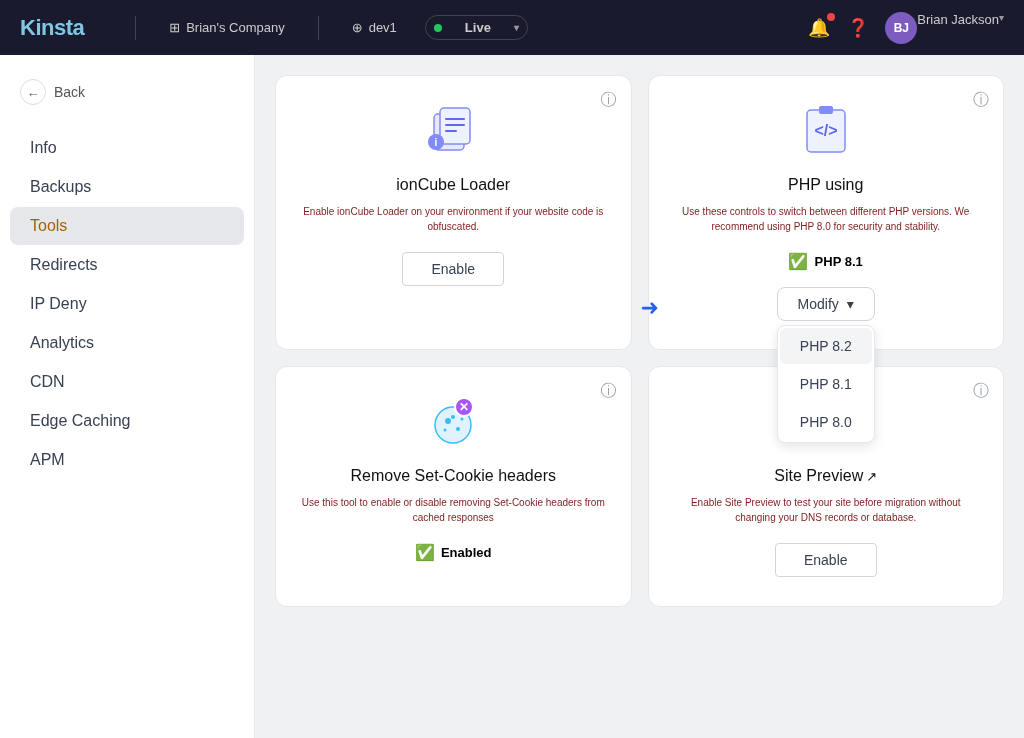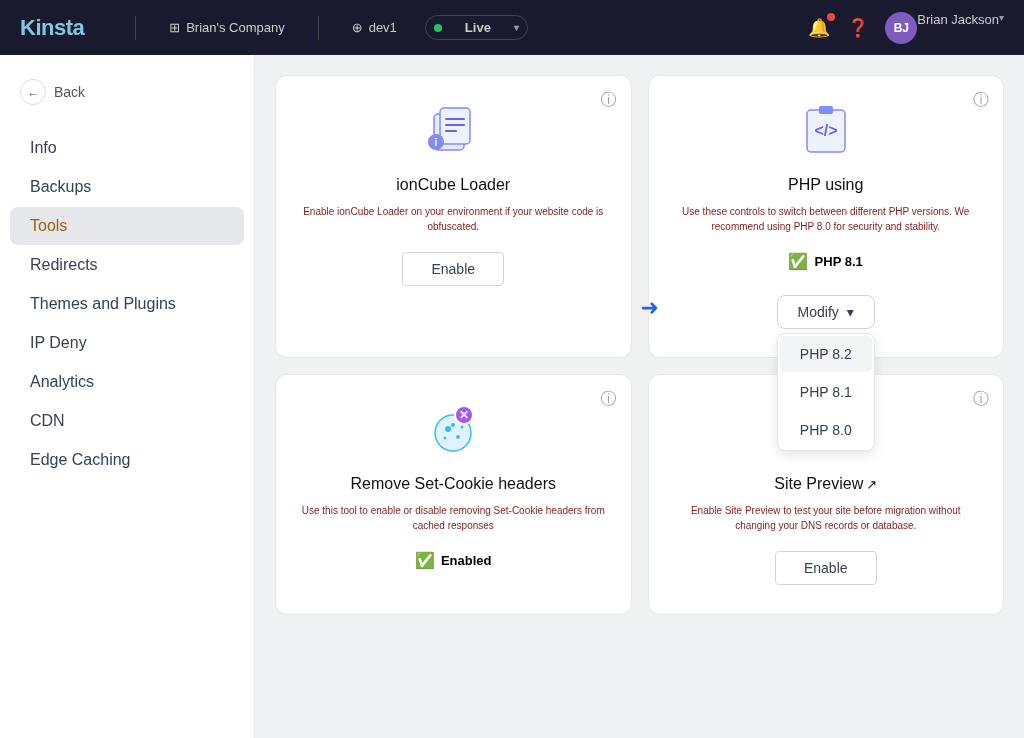--- a/index.html
+++ b/index.html
@@ -101,21 +101,20 @@
     }
 
     
     .php-card { position: relative; }
     .modify-btn-wrap { position: relative; }
     .modify-btn {
       display: flex; align-items: center; gap: 8px;
       padding: 8px 20px; border: 1px solid #d1d5db; border-radius: 8px;
       background: #fff; font-size: 14px; font-weight: 500; color: #374151;
       cursor: pointer;
-      margin-top: 8px;
     }
     .dropdown-menu {
       position: absolute; top: calc(100% + 4px); left: 0; right: 0;
       background: #fff; border: 1px solid #e5e7eb; border-radius: 8px;
       box-shadow: 0 4px 12px rgba(0,0,0,0.1); z-index: 100;
     }
     .dropdown-item {
       padding: 10px 16px; font-size: 14px; color: #374151; cursor: pointer;
       border-radius: 6px; margin: 2px;
     }
@@ -163,25 +162,25 @@
   <aside class="sidebar">
     <div class="back-btn">
       <div class="back-arrow">←</div>
       <span>Back</span>
     </div>
 
     <div class="sidebar-item">Info</div>
     <div class="sidebar-item">Backups</div>
     <div class="sidebar-item active">Tools</div>
     <div class="sidebar-item">Redirects</div>
-    <div class="sidebar-item">Themes and Plugins</div>
     <div class="sidebar-item">IP Deny</div>
     <div class="sidebar-item">Analytics</div>
     <div class="sidebar-item">CDN</div>
     <div class="sidebar-item">Edge Caching</div>
+    <div class="sidebar-item">APM</div>
   </aside>
 
   <main class="main">
     <div class="cards-grid">
 
       <div class="card">
         <div class="card-info-icon">ⓘ</div>
         <div class="card-icon">
           <svg width="54" height="54" viewBox="0 0 54 54" fill="none">
             <rect x="8" y="10" width="30" height="36" rx="4" fill="#e8e8ff" stroke="#818cf8" stroke-width="1.5"></rect>

